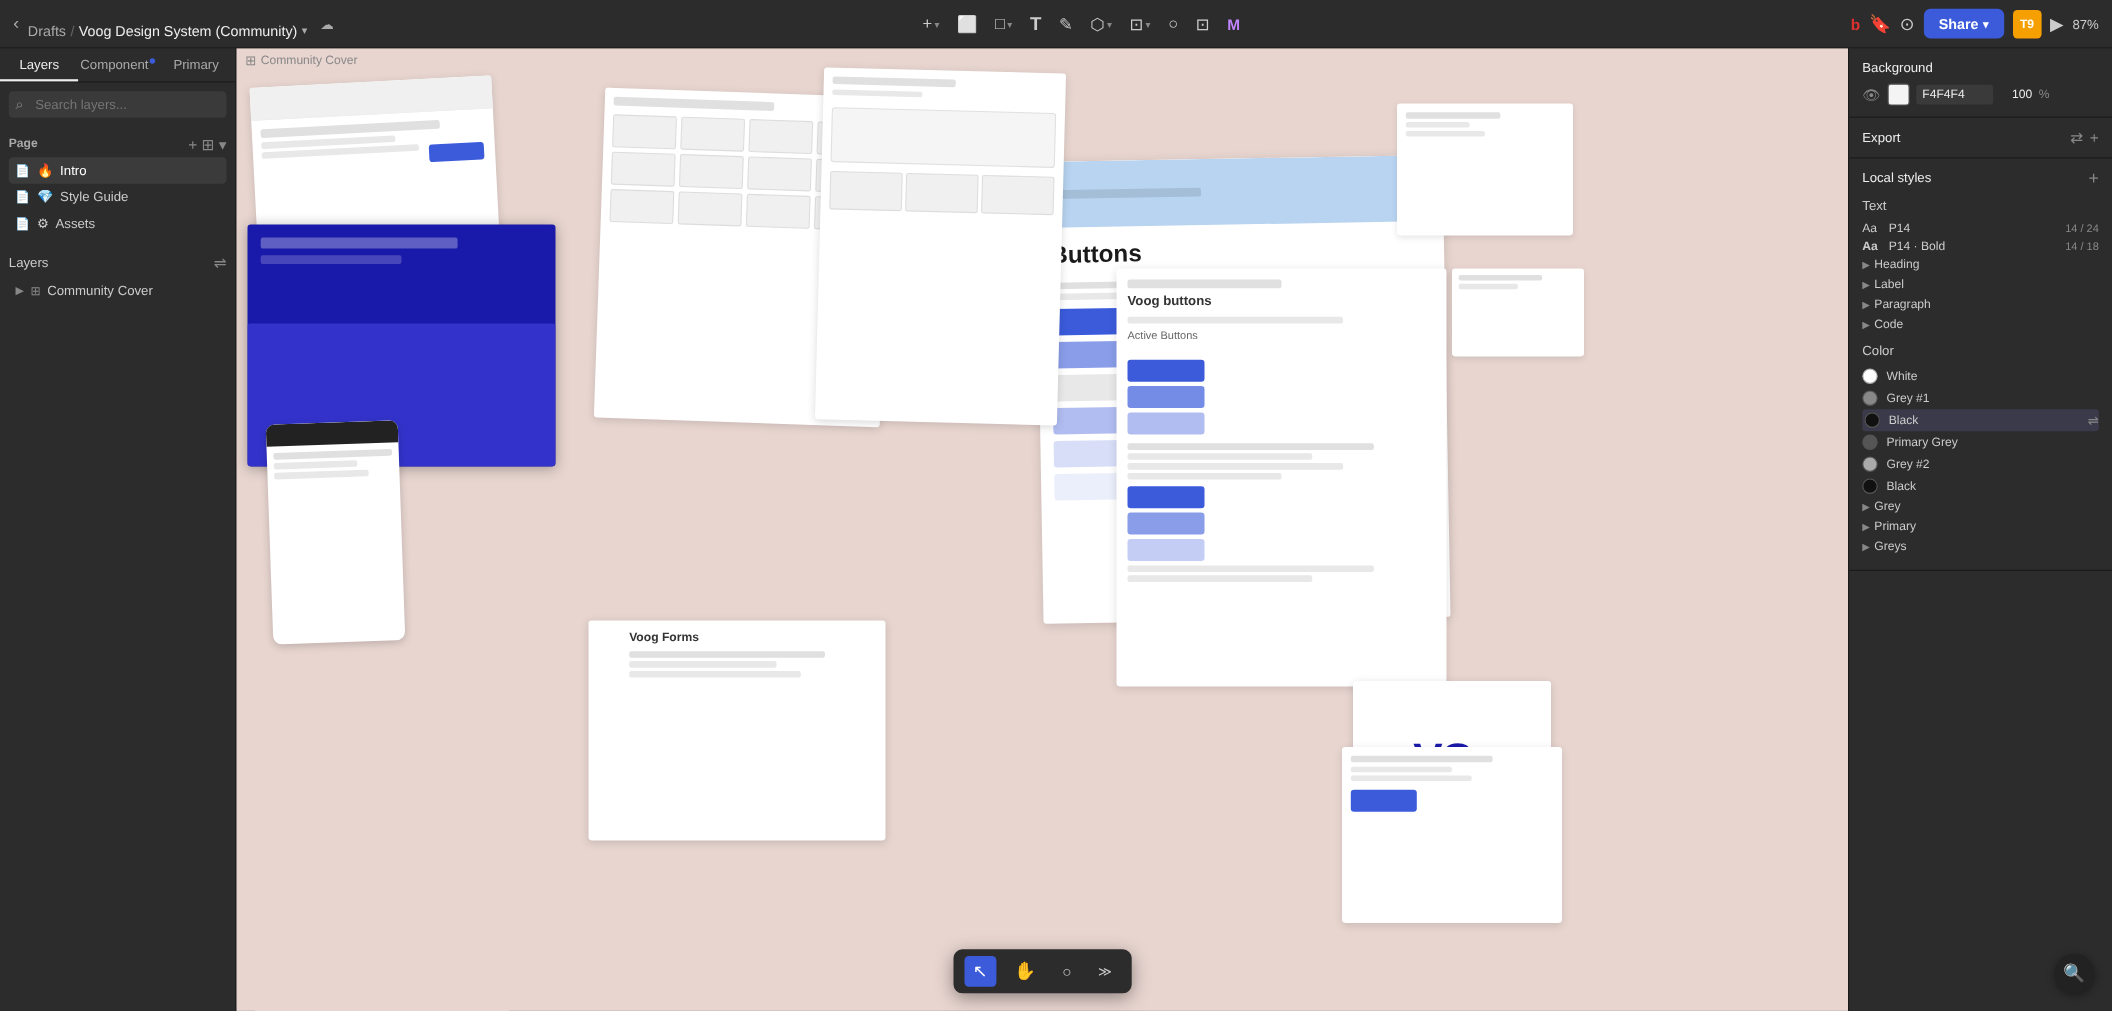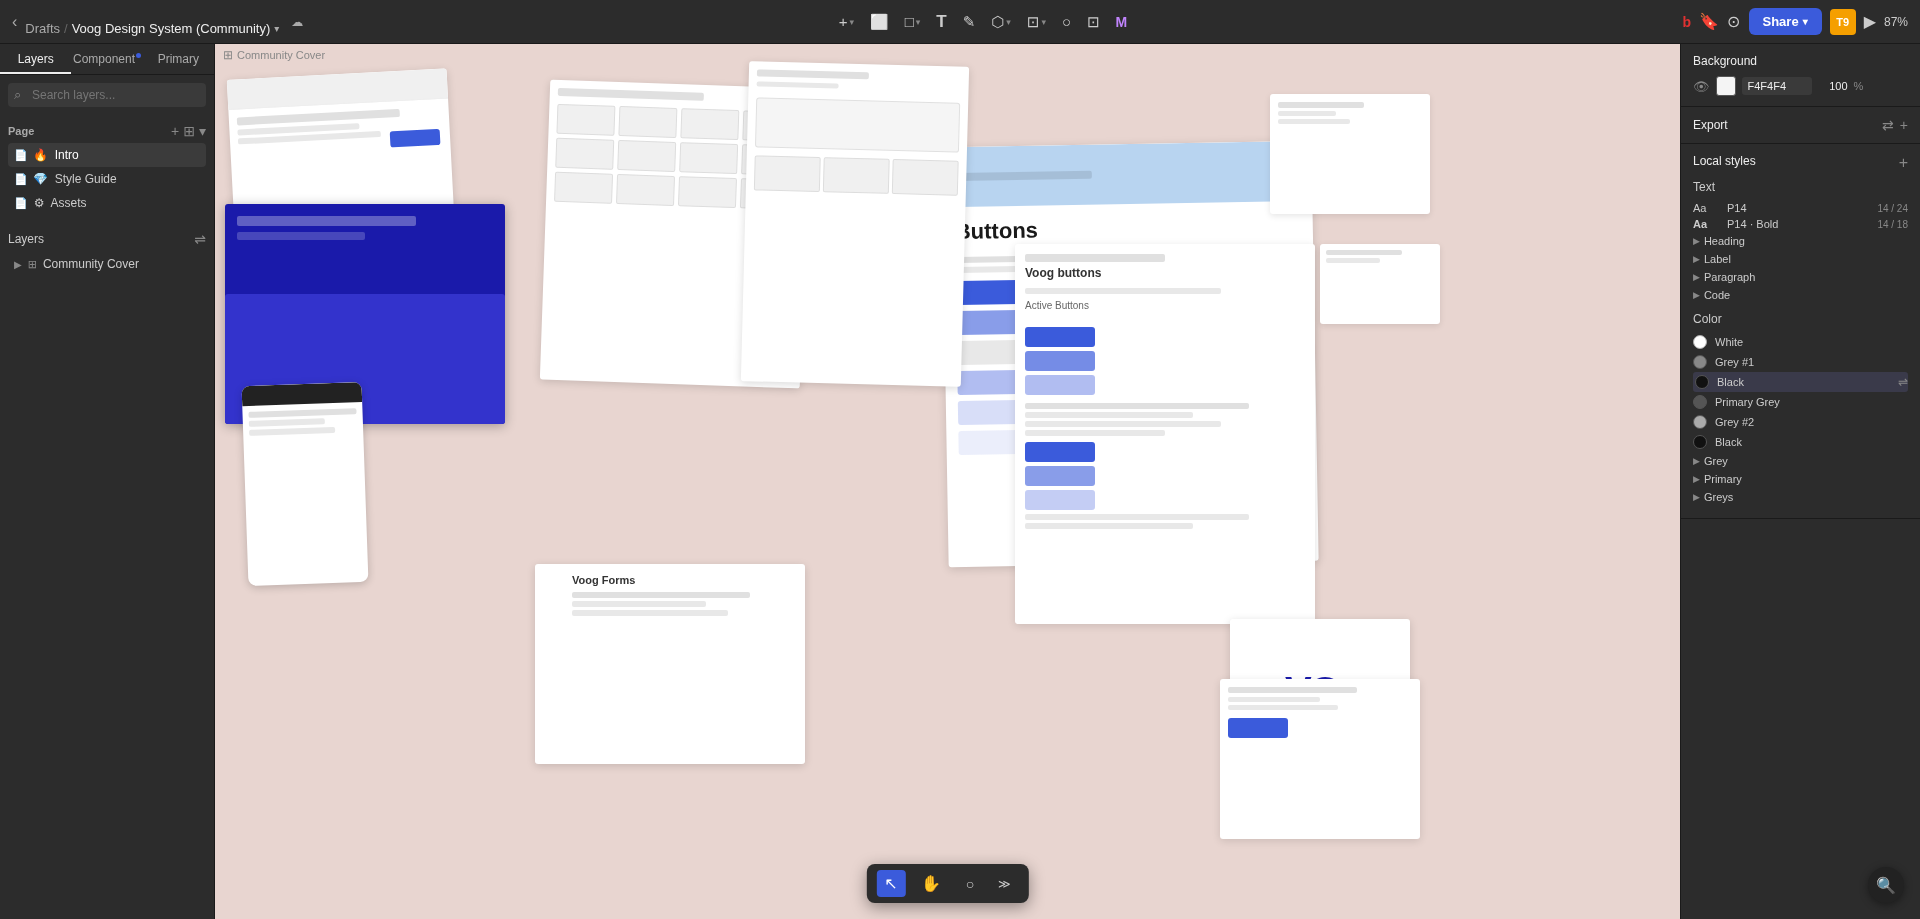--- a/index.html
+++ b/index.html
@@ -110,21 +110,21 @@
     .export-row { display: flex; align-items: center; justify-content: space-between; }
     .export-title { color: #eee; font-size: 12px; font-weight: 500; }
     .export-icons { display: flex; gap: 6px; color: #888; font-size: 14px; }
 
     
     .local-styles-header { display: flex; align-items: flex-start; justify-content: space-between; margin-bottom: 8px; }
     .local-styles-title { color: #eee; font-size: 12px; font-weight: 500; }
 
     .style-category { margin-bottom: 2px; }
     .style-category-title { color: #ccc; font-size: 12px; font-weight: 500; margin-bottom: 6px; margin-top: 4px; }
-    .style-item { display: flex; align-items: center; gap: 10px; padding: 2px 0; cursor: pointer; }
+    .style-item { display: flex; align-items: center; gap: 0; padding: 2px 0; cursor: pointer; }
     .style-item .style-preview { font-size: 11px; color: #ccc; min-width: 24px; }
     .style-item .style-name { color: #ccc; font-size: 11px; flex: 1; }
     .style-item .style-meta { color: #888; font-size: 10px; }
 
     .color-section-title { color: #ccc; font-size: 12px; font-weight: 500; margin-top: 8px; margin-bottom: 6px; }
     .color-item { display: flex; align-items: center; gap: 8px; padding: 3px 0; cursor: pointer; border-radius: 3px; }
     .color-item.selected { background: #3a3a4a; padding-left: 2px; }
     .color-dot { width: 14px; height: 14px; border-radius: 50%; flex-shrink: 0; border: 1px solid #555; }
     .color-name { color: #ccc; font-size: 11px; flex: 1; }
     .color-edit { color: #888; font-size: 12px; cursor: pointer; }

